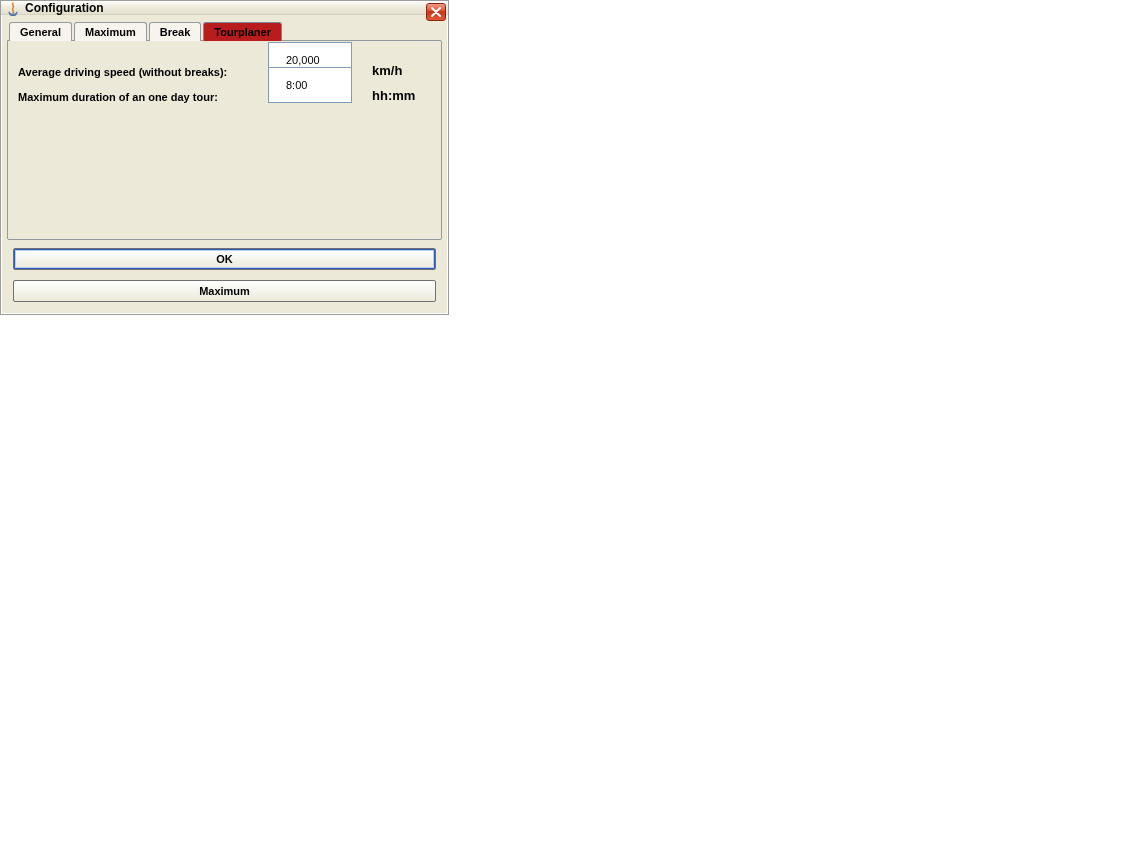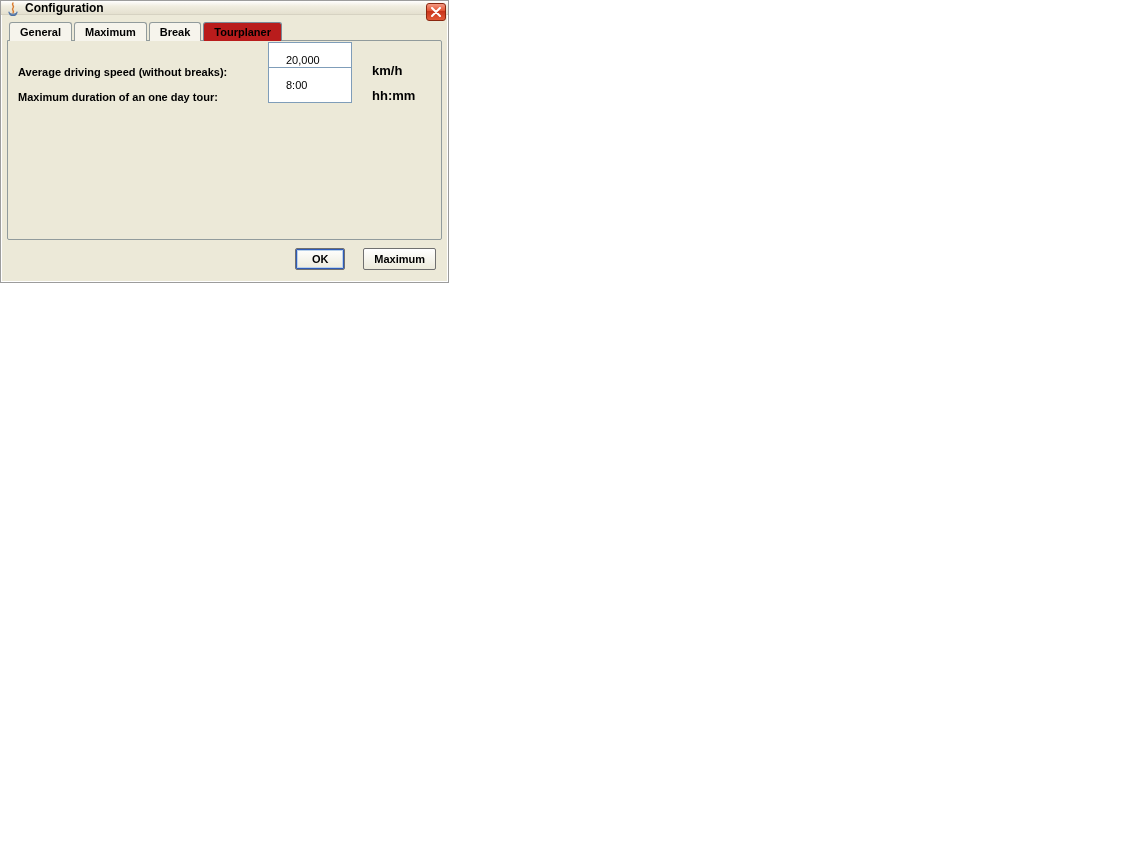--- a/index.html
+++ b/index.html
@@ -121,22 +121,23 @@
   }
   .form-unit {
     font-weight: bold;
     color: #000;
     font-size: 13px;
     margin-left: 8px;
   }
   .button-row {
     display: flex;
     justify-content: flex-end;
-    gap: 18px;
+    gap: 10px;
     padding: 8px 6px 4px 6px;
+    flex-direction: column;
   }
   .btn {
     min-width: 50px;
     height: 22px;
     padding: 0 10px;
     border: 1px solid #707070;
     background: linear-gradient(to bottom, #ffffff, #eceadb);
     font-family: Tahoma, Arial, sans-serif;
     font-size: 11px;
     font-weight: bold;

